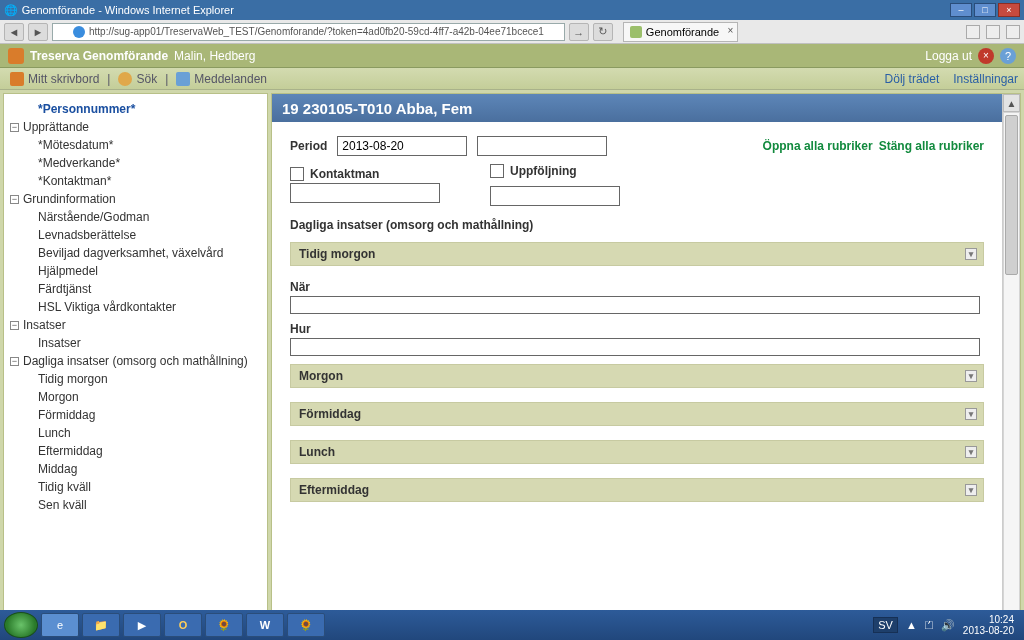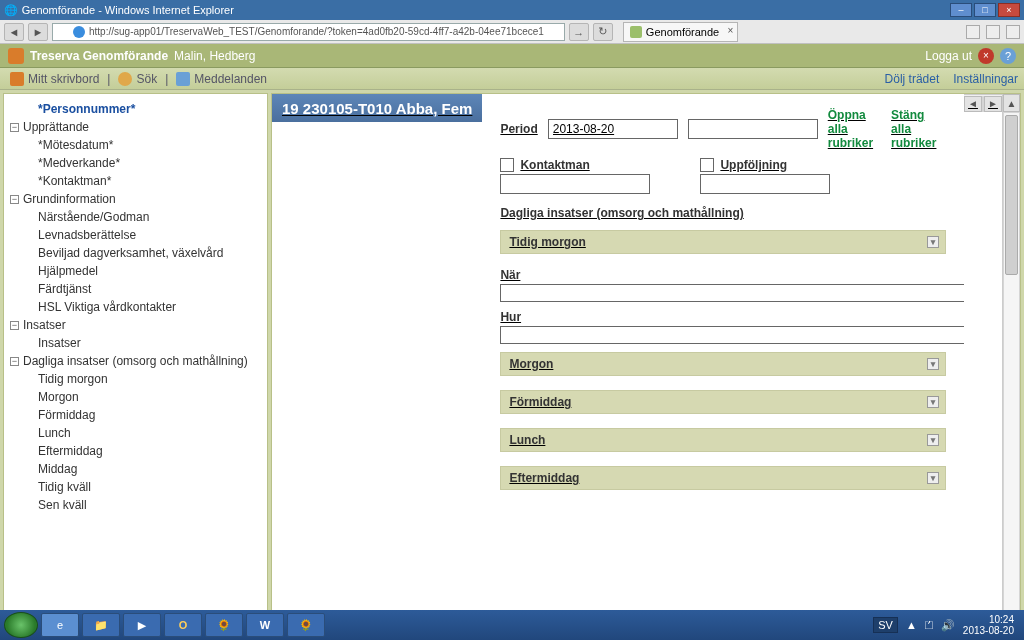--- a/index.html
+++ b/index.html
@@ -75,21 +75,21 @@
   .hscroll .arrow { width:18px; height:16px; background:#e3e3e3; border:1px solid #bbb; display:flex; align-items:center; justify-content:center; font-size:10px; color:#555;}
   .hscroll .track { flex:1; height:16px; background:#f5f5f5; border:1px solid #d5d5d5; position:relative;}
 
   
   .vscroll { width:18px; background:#f0f0f0; border-left:1px solid #ccc; display:flex; flex-direction:column;}
   .vscroll .arrow { height:18px; background:#e3e3e3; border:1px solid #bbb; display:flex; align-items:center; justify-content:center; font-size:10px; color:#555;}
   .vscroll .track { flex:1; background:#f5f5f5; border:1px solid #d5d5d5; position:relative;}
   .vscroll .thumb { position:absolute; left:1px; right:1px; top:2px; height:160px; background:#cfcfcf; border:1px solid #aaa; border-radius:2px;}
 
   .main-body { display:flex; flex:1; min-height:0;}
-  .main-center { flex:1; display:flex; flex-direction:row; min-width:0;text-decoration:underline;}
+  .main-center { flex:1; display:flex; flex-direction:column; min-width:0;}
 
   
   .taskbar { position:absolute; left:0; right:0; bottom:0; height:30px; background:linear-gradient(#2d5b99,#21477c); display:flex; align-items:center; padding:0 4px; gap:3px; color:#fff; font-size:11px;}
   .start { width:34px; height:26px; background:radial-gradient(circle at 50% 50%, #6ac36a 0, #2a7a2a 70%); border-radius:50%; border:1px solid #1a4f1a;}
   .tb-ic { width:38px; height:24px; background:#3a6bb0; border:1px solid #2a4d7a; border-radius:2px; display:flex; align-items:center; justify-content:center;}
   .tb-ic.hl { background:#5b8fd1;}
   .tray { margin-left:auto; display:flex; align-items:center; gap:8px; padding-right:6px;}
   .tray .clock { text-align:right; line-height:11px; font-size:10px;}
   .lang { background:#1e3f6b; padding:1px 4px; border:1px solid #163055;}
 
@@ -266,21 +266,21 @@
           </div>
 
           <div class="row">
             <div style="display:flex;flex-direction:column;gap:2px;margin-right:40px;">
               <div style="display:flex;align-items:center;gap:6px;">
                 <span class="chk"></span>
                 <span class="lbl-b">Kontaktman</span>
               </div>
               <input class="txtin" style="width: 150px;">
             </div>
-            <div style="display:flex;flex-direction:column;gap:2px;">
+            <div style="display:flex;flex-direction:column;gap:8px;">
               <div style="display:flex;align-items:center;gap:6px;">
                 <span class="chk"></span>
                 <span class="lbl-b">Uppföljning</span>
               </div>
               <input class="txtin" style="width: 130px;">
             </div>
           </div>
 
           <div class="sect">Dagliga insatser (omsorg och mathållning)</div>
 

